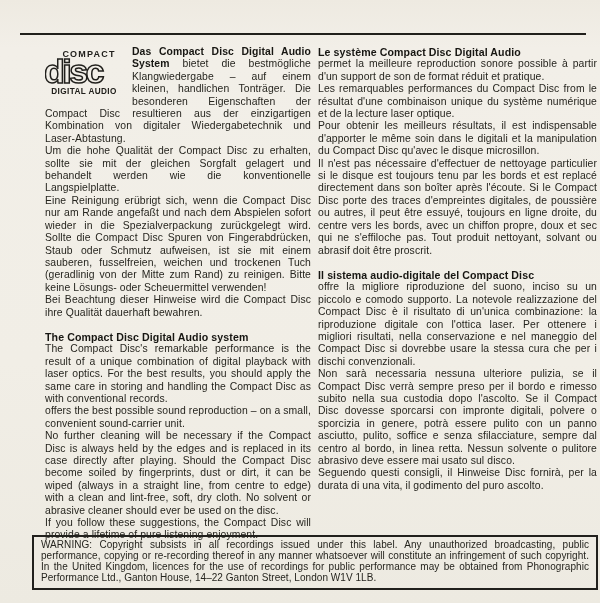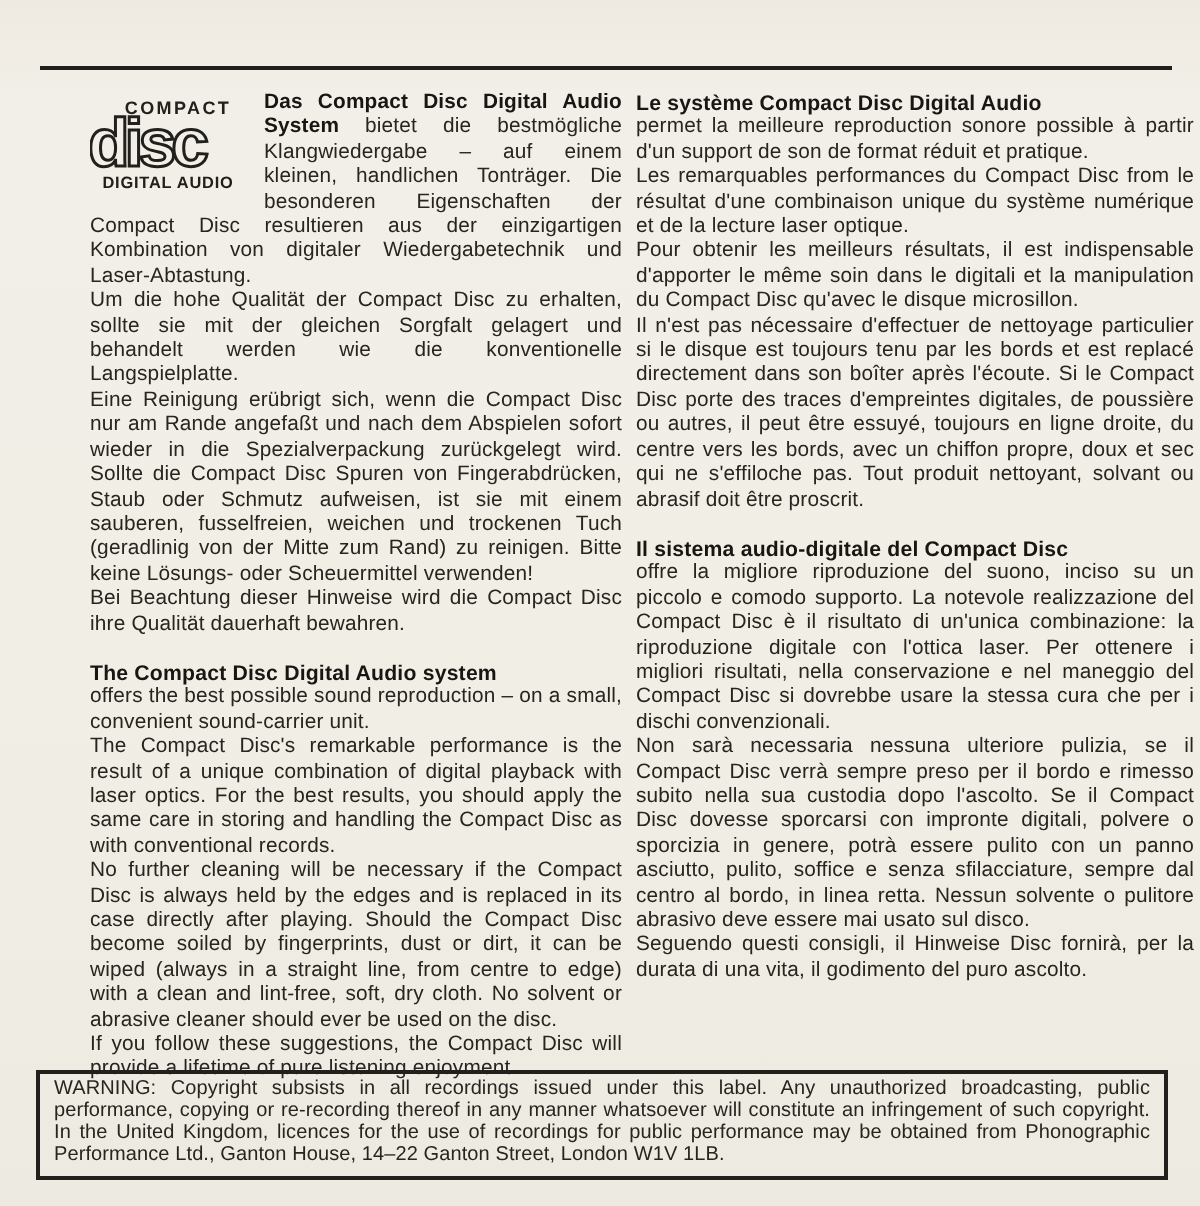--- a/index.html
+++ b/index.html
@@ -48,21 +48,21 @@
     text-align: left;
   }
   .cd-logo {
     float: left;
     width: 78px;
     height: 48px;
     margin: 1px 9px 2px 0;
   }
   .warning-box {
     position: absolute;
-    left: 18px;
+    left: 32px;
     top: 535px;
     width: 548px;
     border: 2px solid #21201c;
     padding: 3px 7px 4px 7px;
     font-size: 10px;
     line-height: 10.9px;
     text-align: justify;
     letter-spacing: 0.05px;
     color: #26251f;
     background: transparent;
@@ -83,22 +83,22 @@
         <text x="39" y="47" text-anchor="middle" font-family="Liberation Sans, sans-serif" font-size="8.2" font-weight="bold" letter-spacing="0.4" fill="#21201c">DIGITAL AUDIO</text>
       </svg><b class="heading">Das Compact Disc Digital Audio System</b><span> bietet die bestmögliche Klangwiedergabe – auf einem kleinen, handlichen Tonträger. Die besonderen Eigenschaften der Compact Disc resultieren aus der einzigartigen Kombination von digitaler Wiedergabetechnik und Laser-Abtastung.</span>
     </p>
     <p>Um die hohe Qualität der Compact Disc zu erhalten, sollte sie mit der gleichen Sorgfalt gelagert und behandelt werden wie die konventionelle Langspielplatte.</p>
     <p>Eine Reinigung erübrigt sich, wenn die Compact Disc nur am Rande angefaßt und nach dem Abspielen sofort wieder in die Spezialverpackung zurückgelegt wird. Sollte die Compact Disc Spuren von Fingerabdrücken, Staub oder Schmutz aufweisen, ist sie mit einem sauberen, fusselfreien, weichen und trockenen Tuch (geradlinig von der Mitte zum Rand) zu reinigen. Bitte keine Lösungs- oder Scheuermittel verwenden!</p>
     <p>Bei Beachtung dieser Hinweise wird die Compact Disc ihre Qualität dauerhaft bewahren.</p>
   </div>
 
   <div class="section">
     <h3 class="heading">The Compact Disc Digital Audio system</h3>
+    <p>The Compact Disc's remarkable performance is the result of a unique combination of digital playback with laser optics. For the best results, you should apply the same care in storing and handling the Compact Disc as with conventional records.</p>
     <p>offers the best possible sound reproduction – on a small, convenient sound-carrier unit.</p>
-    <p>The Compact Disc's remarkable performance is the result of a unique combination of digital playback with laser optics. For the best results, you should apply the same care in storing and handling the Compact Disc as with conventional records.</p>
     <p>No further cleaning will be necessary if the Compact Disc is always held by the edges and is replaced in its case directly after playing. Should the Compact Disc become soiled by fingerprints, dust or dirt, it can be wiped (always in a straight line, from centre to edge) with a clean and lint-free, soft, dry cloth. No solvent or abrasive cleaner should ever be used on the disc.</p>
     <p>If you follow these suggestions, the Compact Disc will provide a lifetime of pure listening enjoyment.</p>
   </div>
 
 </div>
 
 <div class="col col-right">
 
   <div class="section">
     <h3 class="heading">Le système Compact Disc Digital Audio</h3>

